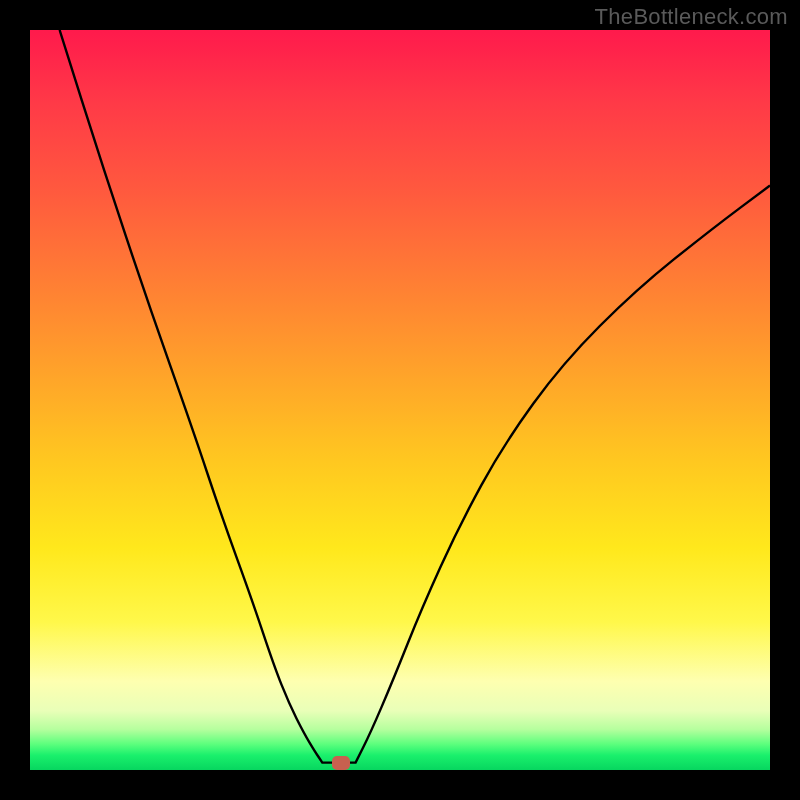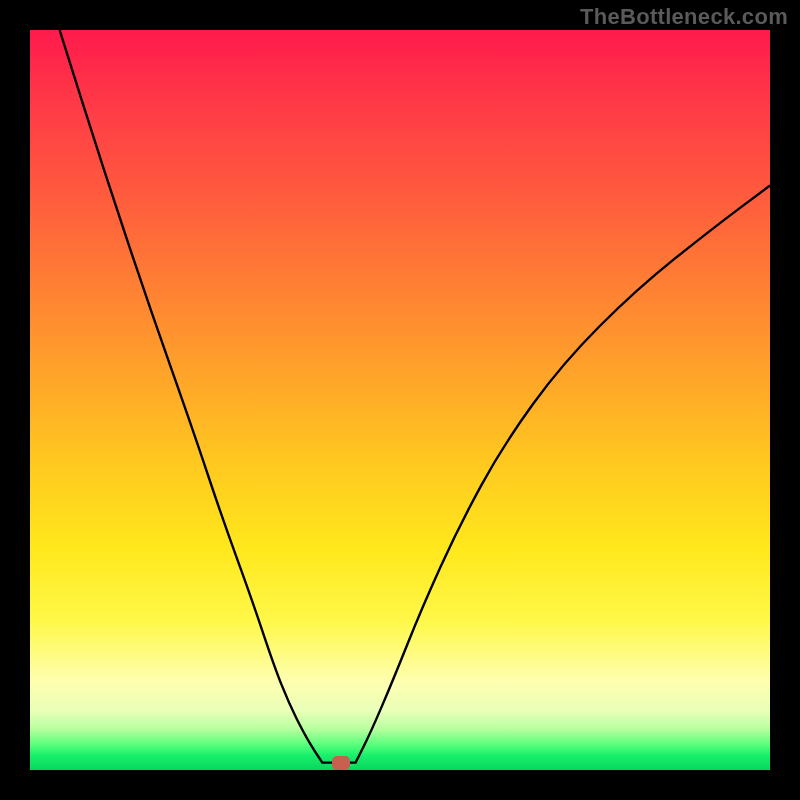--- a/index.html
+++ b/index.html
@@ -16,21 +16,21 @@
     width: 800px;
     height: 800px;
     background: #000;
   }
   .watermark {
     position: absolute;
     top: 4px;
     right: 12px;
     color: #5a5a5a;
     font-size: 22px;
-    font-weight: 700;
+    font-weight: 400;
     letter-spacing: 0.3px;
     z-index: 5;
     user-select: none;
   }
   .plot-area {
     position: absolute;
     left: 30px;
     top: 30px;
     width: 740px;
     height: 740px;

